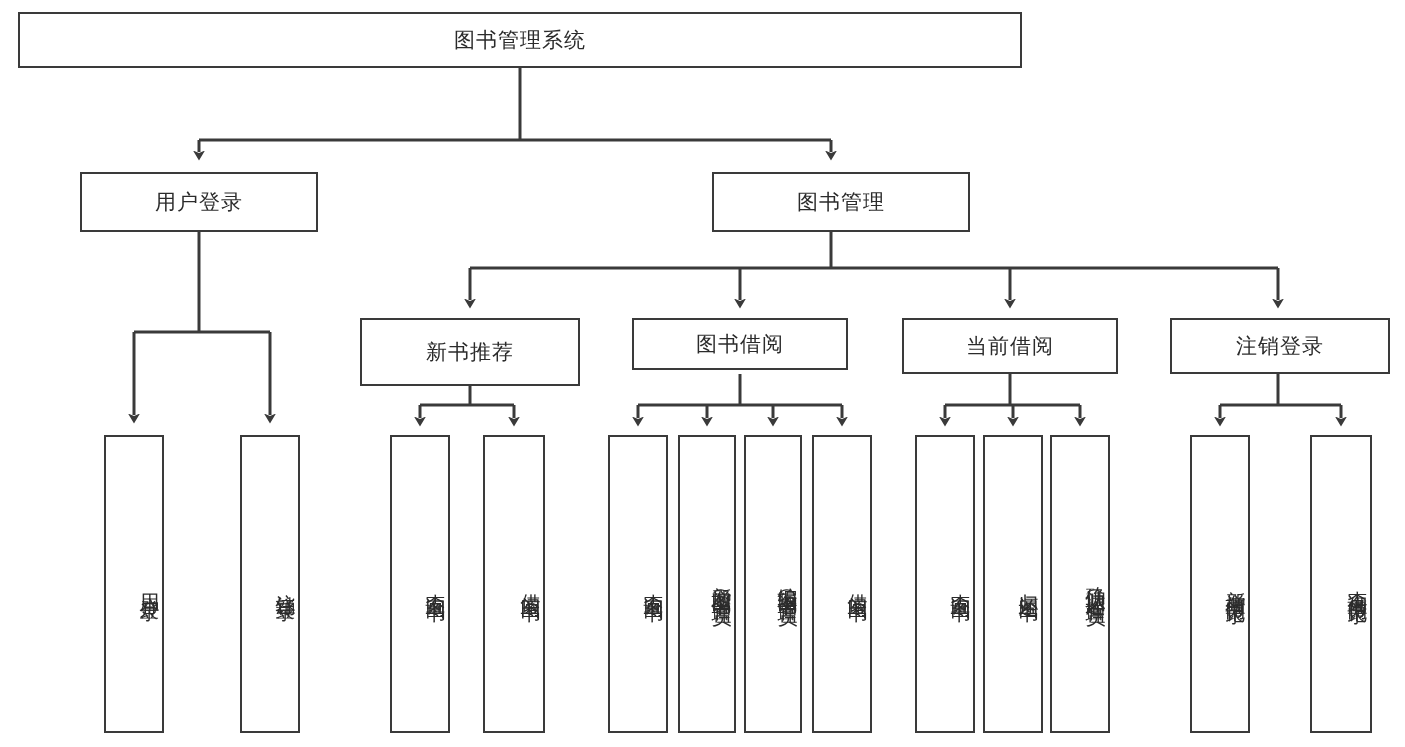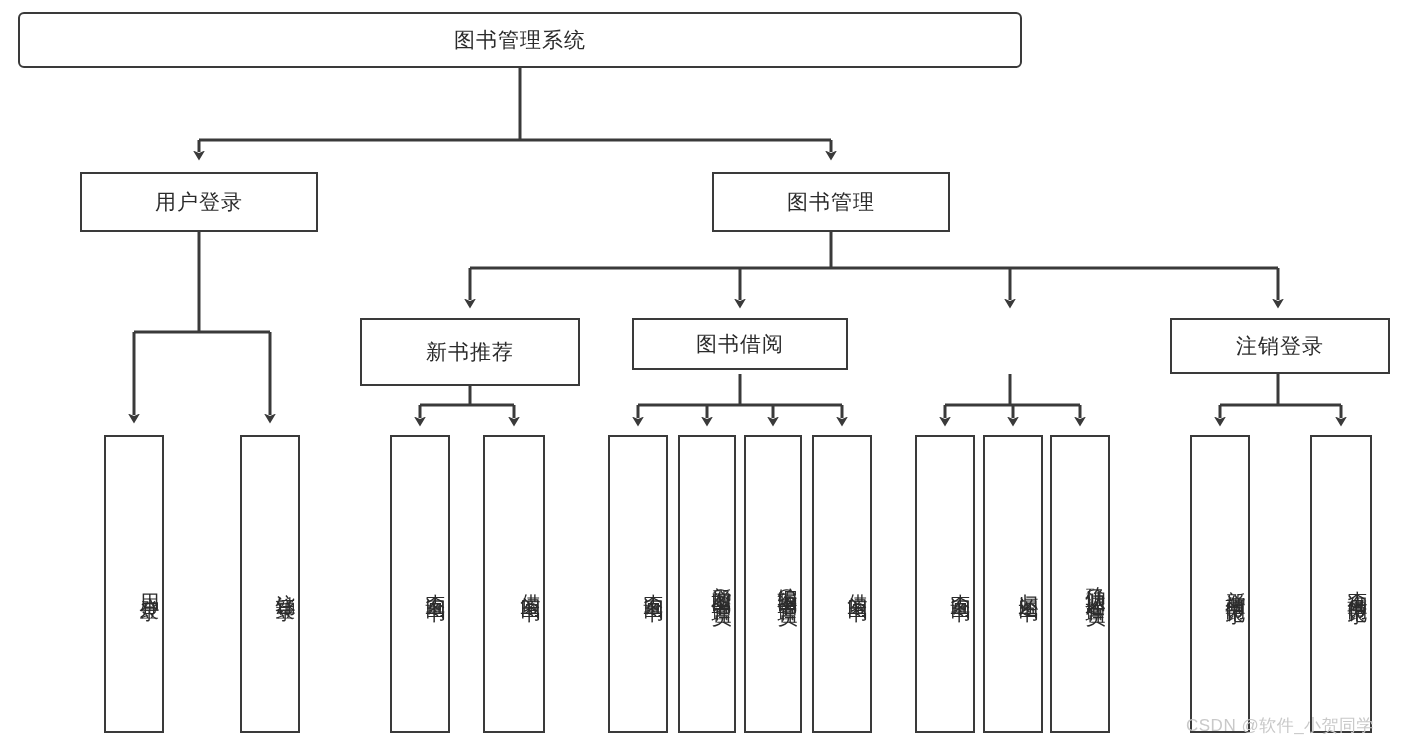--- a/index.html
+++ b/index.html
@@ -117,40 +117,43 @@
       <path d="M1013,405 L1013,418" marker-end="url(#arrow)"></path>
       <path d="M1080,405 L1080,418" marker-end="url(#arrow)"></path>
 
       <path d="M1278,374 L1278,405"></path>
       <path d="M1220,405 L1341,405"></path>
       <path d="M1220,405 L1220,418" marker-end="url(#arrow)"></path>
       <path d="M1341,405 L1341,418" marker-end="url(#arrow)"></path>
     </g>
   </svg>
 
-  <div class="node horiz" style="left:18px; top:12px; width:1004px; height:56px;border-radius:6px;">
+  <div class="node horiz" style="left:18px; top:12px; width:1004px; height:56px;">
     <span>图书管理系统</span>
   </div>
 
   <div class="node horiz" style="left:80px; top:172px; width:238px; height:60px;">
     <span>用户登录</span>
   </div>
 
-  <div class="node horiz" style="left:712px; top:172px; width:238px; height:60px;">
+  <div class="node horiz" style="left:712px; top:172px; width:258px; height:60px;">
     <span>图书管理</span>
   </div>
 
   <div class="node horiz" style="left:360px; top:318px; width:220px; height:68px;">
     <span>新书推荐</span>
   </div>
 
   <div class="node horiz" style="left:632px; top:318px; width:216px; height:52px;">
     <span>图书借阅</span>
   </div>
 
+  <div class="node horiz" style="left:902px; top:318px; width:216px; height:56px;">
+    <span>当前借阅</span>
+  </div>
 
   <div class="node horiz" style="left:1170px; top:318px; width:220px; height:56px;">
     <span>注销登录</span>
   </div>
 
   <div class="node vert" style="left:104px; top:435px; width:60px; height:298px;">
     <span class="vlabel">用户登录</span>
   </div>
 
   <div class="node vert" style="left:240px; top:435px; width:60px; height:298px;">
@@ -194,15 +197,14 @@
   </div>
 
   <div class="node vert" style="left:1190px; top:435px; width:60px; height:298px;">
     <span class="vlabel">新增借阅记录</span>
   </div>
 
   <div class="node vert" style="left:1310px; top:435px; width:62px; height:298px;">
     <span class="vlabel">查询借阅记录</span>
   </div>
 
-  <div class="watermark">CSDN @软件_小贺同学</div>
 
 </div>
 
 </body></html>

